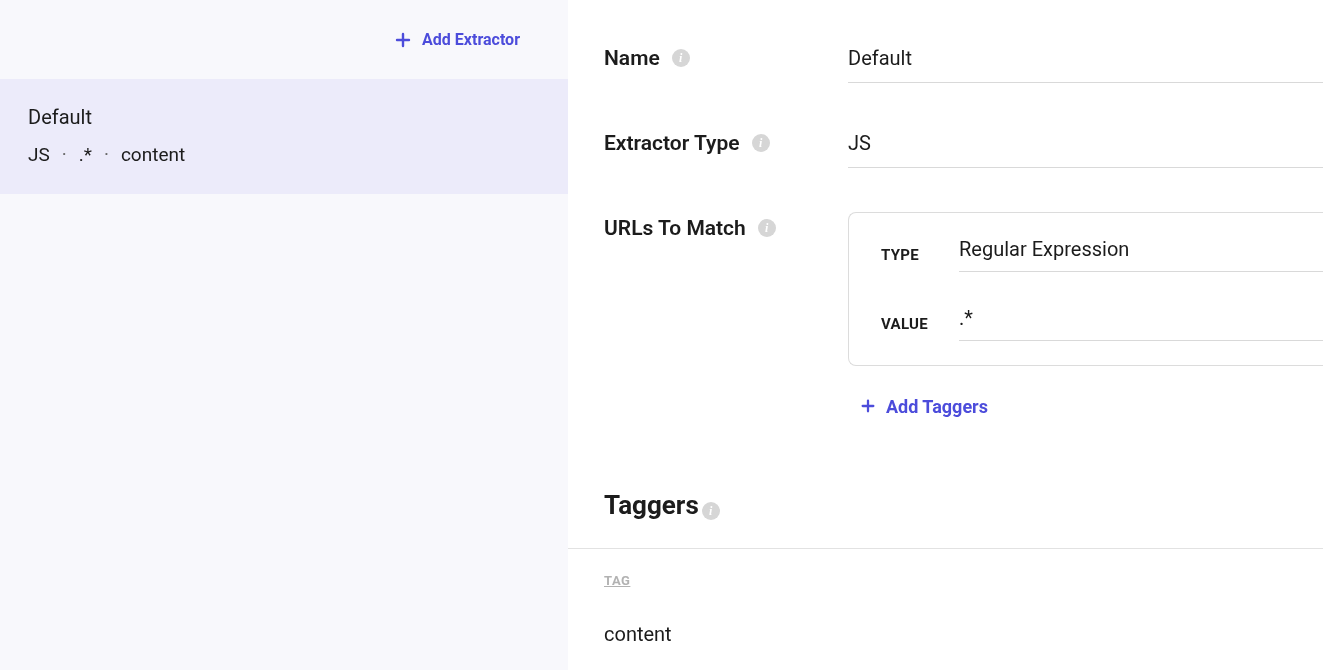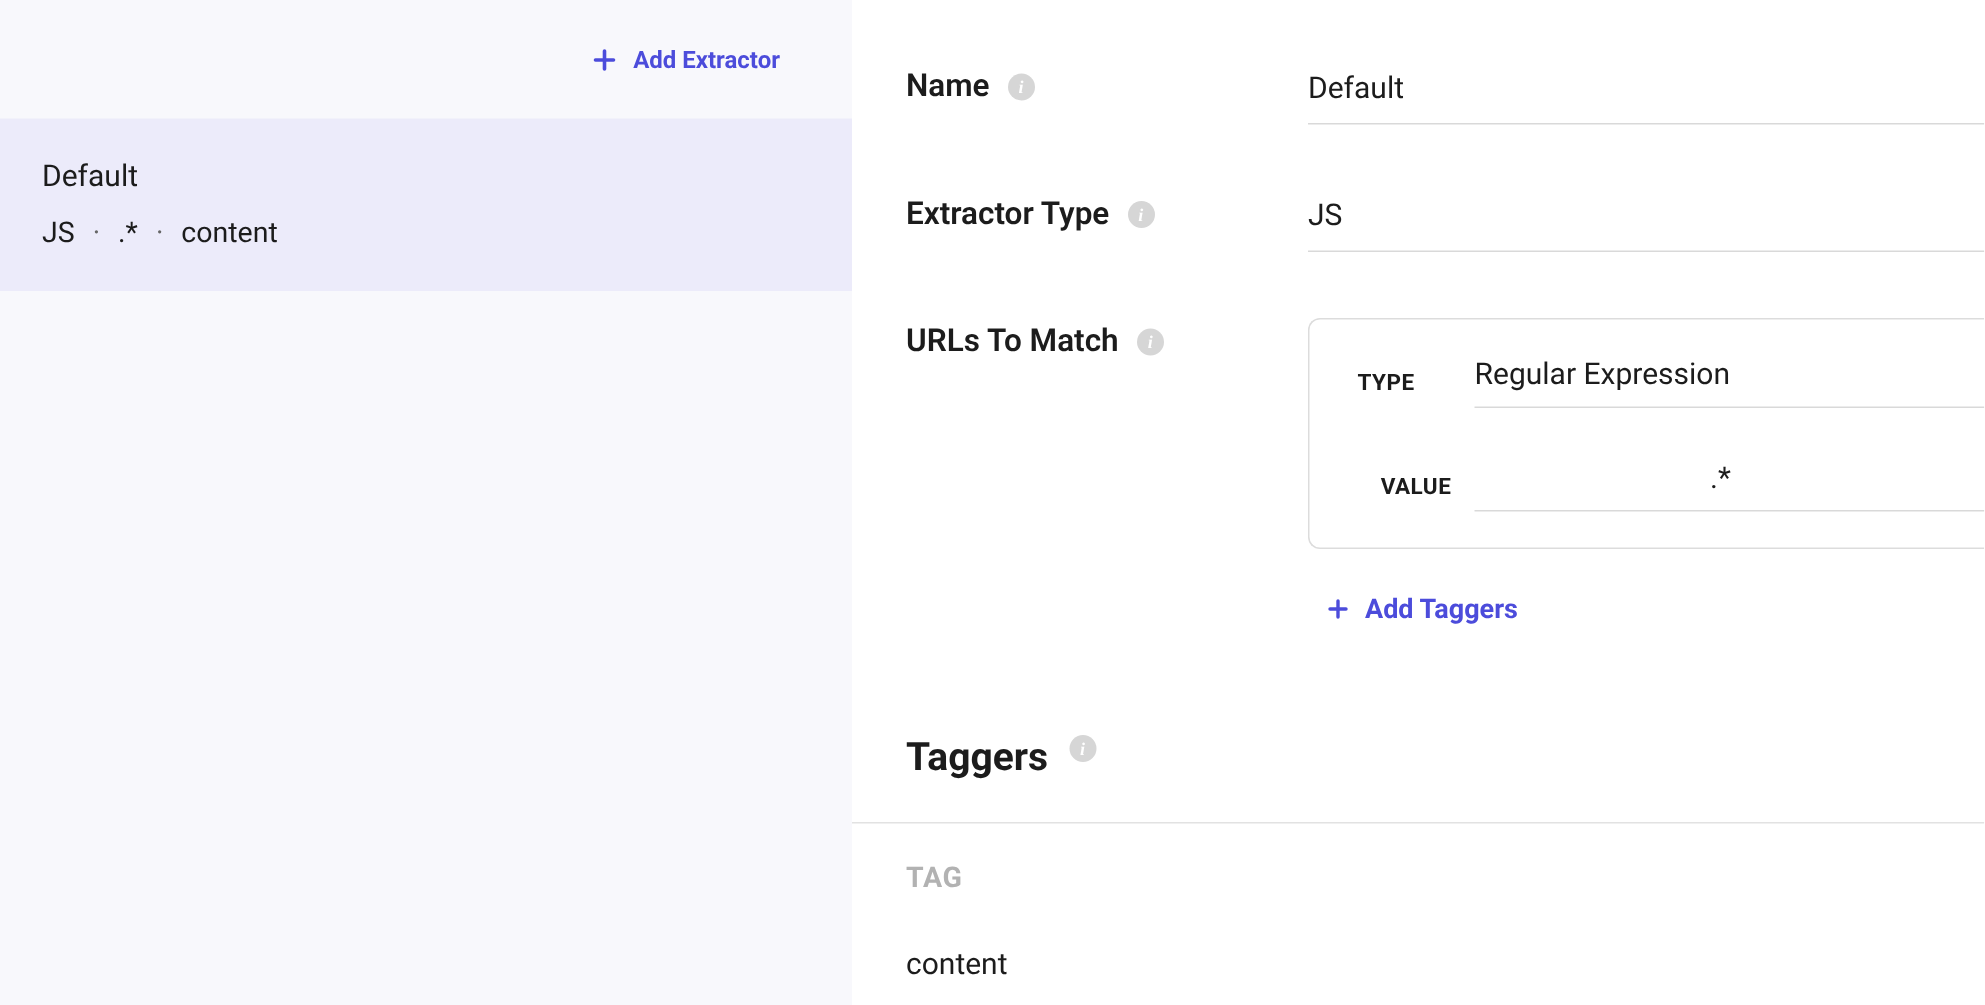--- a/index.html
+++ b/index.html
@@ -73,21 +73,20 @@
     overflow: hidden;
     position: relative;
   }
   .form-section {
     padding: 42px 0 0 36px;
   }
   .row {
     display: flex;
     align-items: flex-start;
     margin-bottom: 44px;
-    gap: 24px;
   }
   .row:last-child { margin-bottom: 0; }
   .label-cell {
     width: 244px;
     display: flex;
     align-items: center;
     gap: 12px;
     padding-top: 4px;
   }
   .label-text {
@@ -125,21 +124,21 @@
     padding: 24px 0 24px 32px;
     border-right: none;
     border-top-right-radius: 0;
     border-bottom-right-radius: 0;
   }
   .matcher-row {
     display: flex;
     align-items: center;
     margin-bottom: 34px;
   }
-  .matcher-row:last-child { margin-bottom: 0; text-align: center; }
+  .matcher-row:last-child { margin-bottom: 0; }
   .matcher-label {
     width: 78px;
     font-size: 15px;
     font-weight: 700;
     color: #1c1c1c;
     letter-spacing: 0.3px;
   }
   .matcher-value {
     flex: 1;
     font-size: 20px;
@@ -158,38 +157,39 @@
     color: #4c4cdb;
     font-weight: 700;
     font-size: 18px;
     cursor: pointer;
   }
   
   .taggers-header {
     margin-top: 70px;
     padding: 0 0 28px 36px;
     display: flex;
-    align-items: flex-start;
-    gap: 14px;
+    align-items: flex-end;
+    gap: 3px;
     border-bottom: 1px solid #e2e2e2;
   }
   .taggers-title {
     font-size: 26px;
     font-weight: 700;
     color: #1c1c1c;
   }
   .taggers-body {
     padding: 24px 0 0 36px;
   }
   .tag-column-header {
-    font-size: 19px;
+    font-size: 13px;
     font-weight: 700;
     color: #b2b2b2;
     letter-spacing: 0.5px;
     margin-bottom: 34px;
+    text-decoration: underline;
   }
   .tag-row-value {
     font-size: 20px;
     color: #1c1c1c;
   }
 </style>
 </head>
 <body>
 
 <div class="app">

